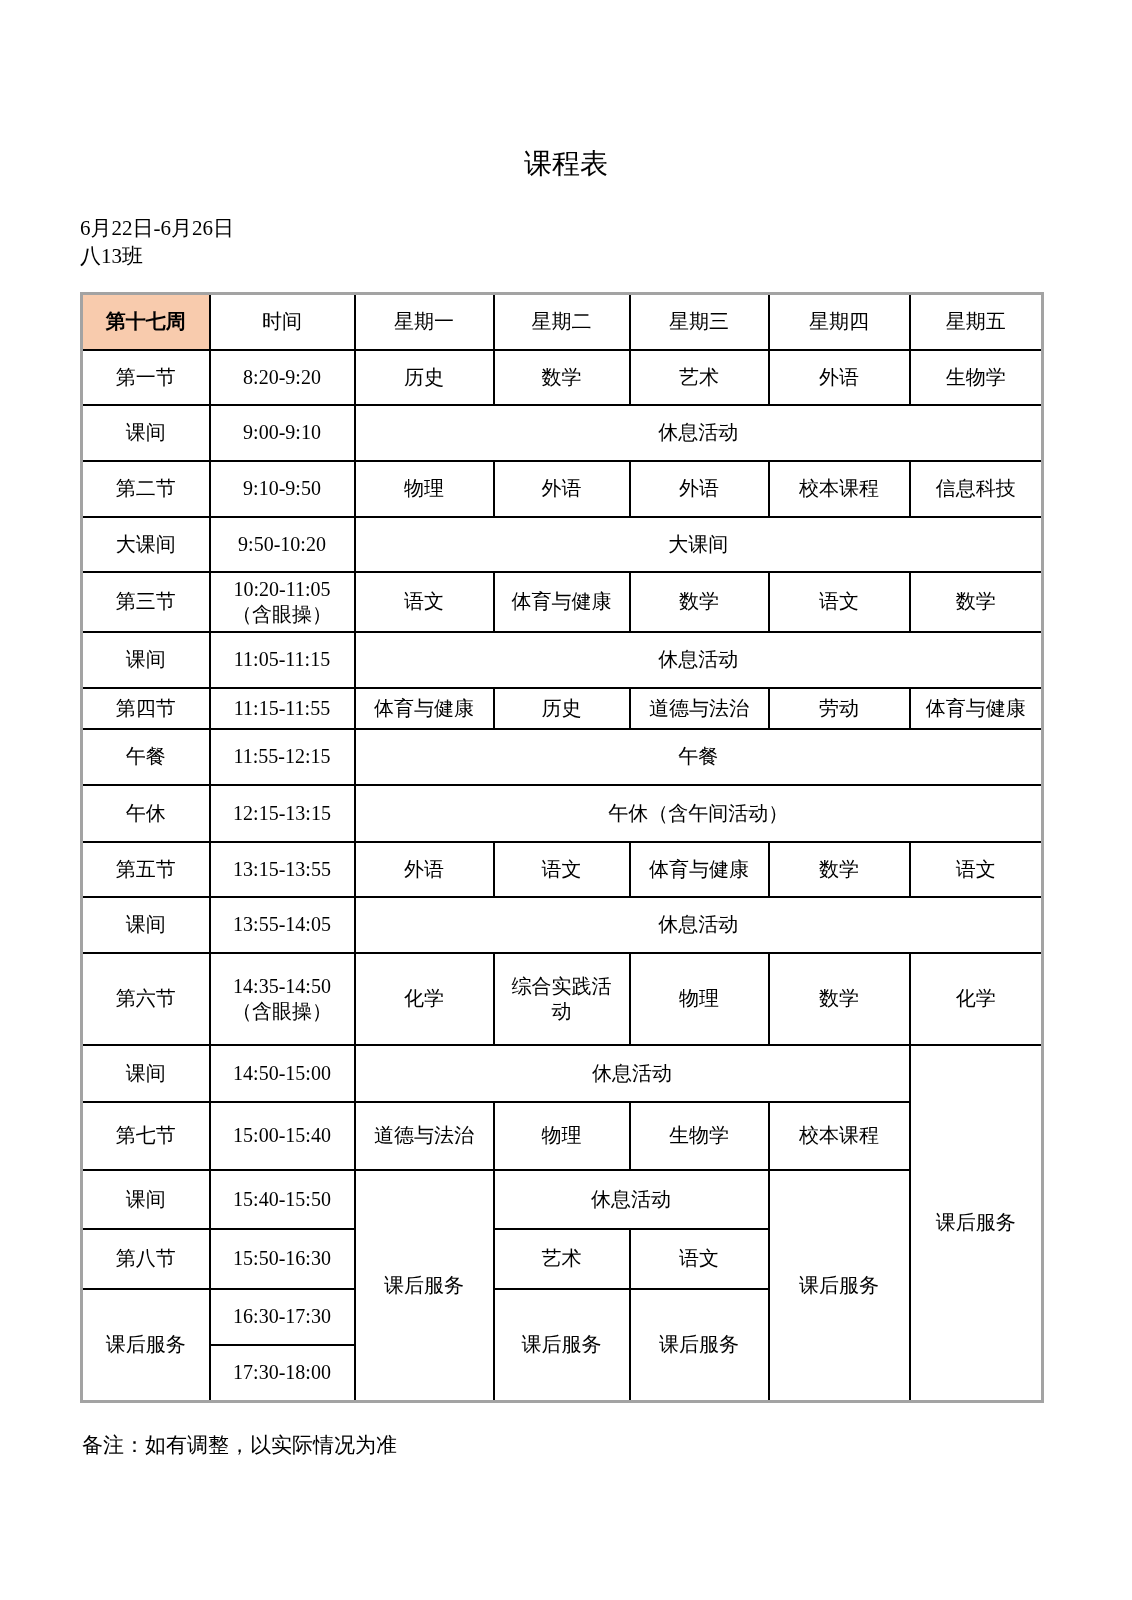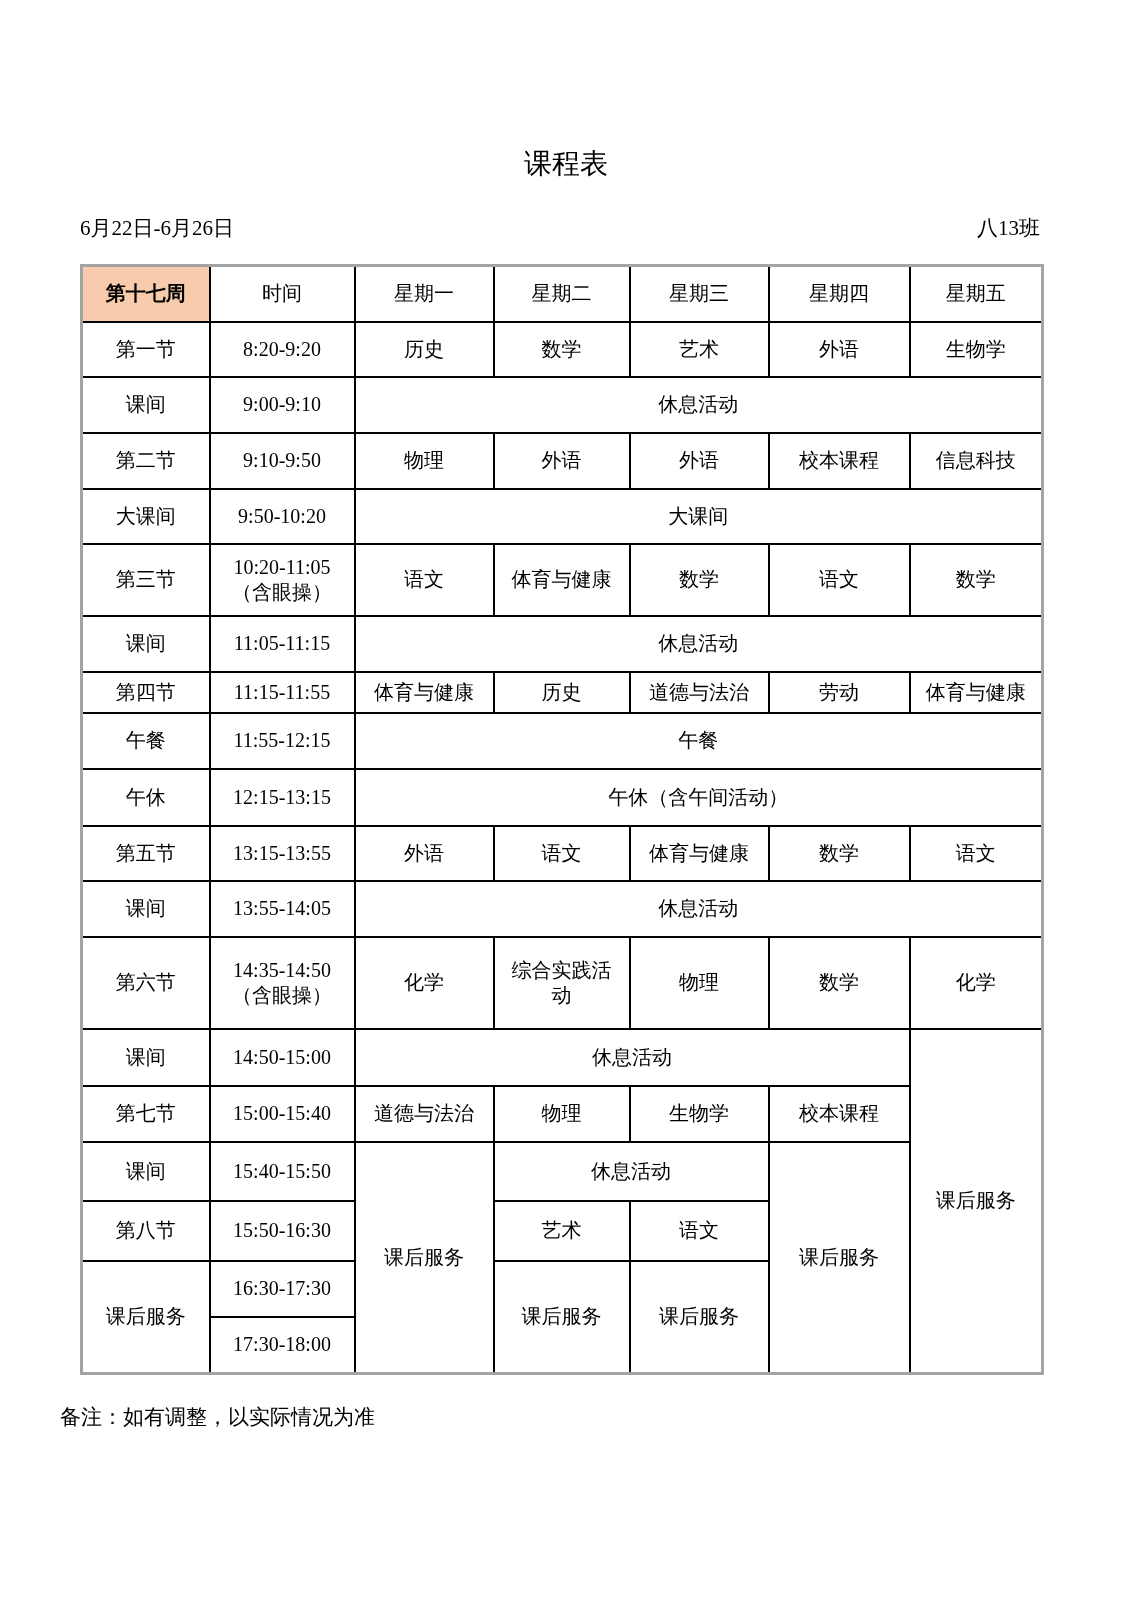--- a/index.html
+++ b/index.html
@@ -31,20 +31,21 @@
     font-weight: normal;
     line-height: 36px;
   }
   .meta-row {
     width: 960px;
     margin: 32px 0 0 80px;
     display: flex;
     justify-content: space-between;
     align-items: baseline;
     font-size: 21px;
+    flex-direction: column;
   }
   table.schedule {
     margin: 22px 0 0 80px;
     width: 961px;
     table-layout: fixed;
     border-collapse: collapse;
     border: 3px solid #a3a3a3;
   }
   table.schedule th,
   table.schedule td {
@@ -59,21 +60,21 @@
   }
   table.schedule td.time,
   table.schedule th.time-header {
     white-space: pre-line;
   }
   table.schedule .week {
     background: #F8CBAD;
     font-weight: bold;
   }
   .note {
-    margin: 28px 0 0 60px;
+    margin: 28px 0 0 82px;
     font-size: 21px;
   }
 </style>
 </head>
 <body>
 
 <div class="page">
   <h1 class="title">课程表</h1>
 
   <div class="meta-row">
@@ -122,21 +123,21 @@
           <td class="subject">外语</td>
           <td class="subject">外语</td>
           <td class="subject">校本课程</td>
           <td class="subject">信息科技</td>
         </tr>
         <tr style="height: 55px;">
           <td class="period">大课间</td>
           <td class="time">9:50-10:20</td>
           <td class="activity" colspan="5">大课间</td>
         </tr>
-        <tr style="height: 72px;">
+        <tr style="height: 60px;">
           <td class="period">第三节</td>
           <td class="time">10:20-11:05
 （含眼操）</td>
           <td class="subject">语文</td>
           <td class="subject">体育与健康</td>
           <td class="subject">数学</td>
           <td class="subject">语文</td>
           <td class="subject">数学</td>
         </tr>
         <tr style="height: 56px;">
@@ -186,21 +187,21 @@
           <td class="subject">物理</td>
           <td class="subject">数学</td>
           <td class="subject">化学</td>
         </tr>
         <tr style="height: 57px;">
           <td class="period">课间</td>
           <td class="time">14:50-15:00</td>
           <td class="activity" colspan="4">休息活动</td>
           <td class="service" rowspan="6">课后服务</td>
         </tr>
-        <tr style="height: 56px;">
+        <tr style="height: 68px;">
           <td class="period">第七节</td>
           <td class="time">15:00-15:40</td>
           <td class="subject">道德与法治</td>
           <td class="subject">物理</td>
           <td class="subject">生物学</td>
           <td class="subject">校本课程</td>
         </tr>
         <tr style="height: 59px;">
           <td class="period">课间</td>
           <td class="time">15:40-15:50</td>

